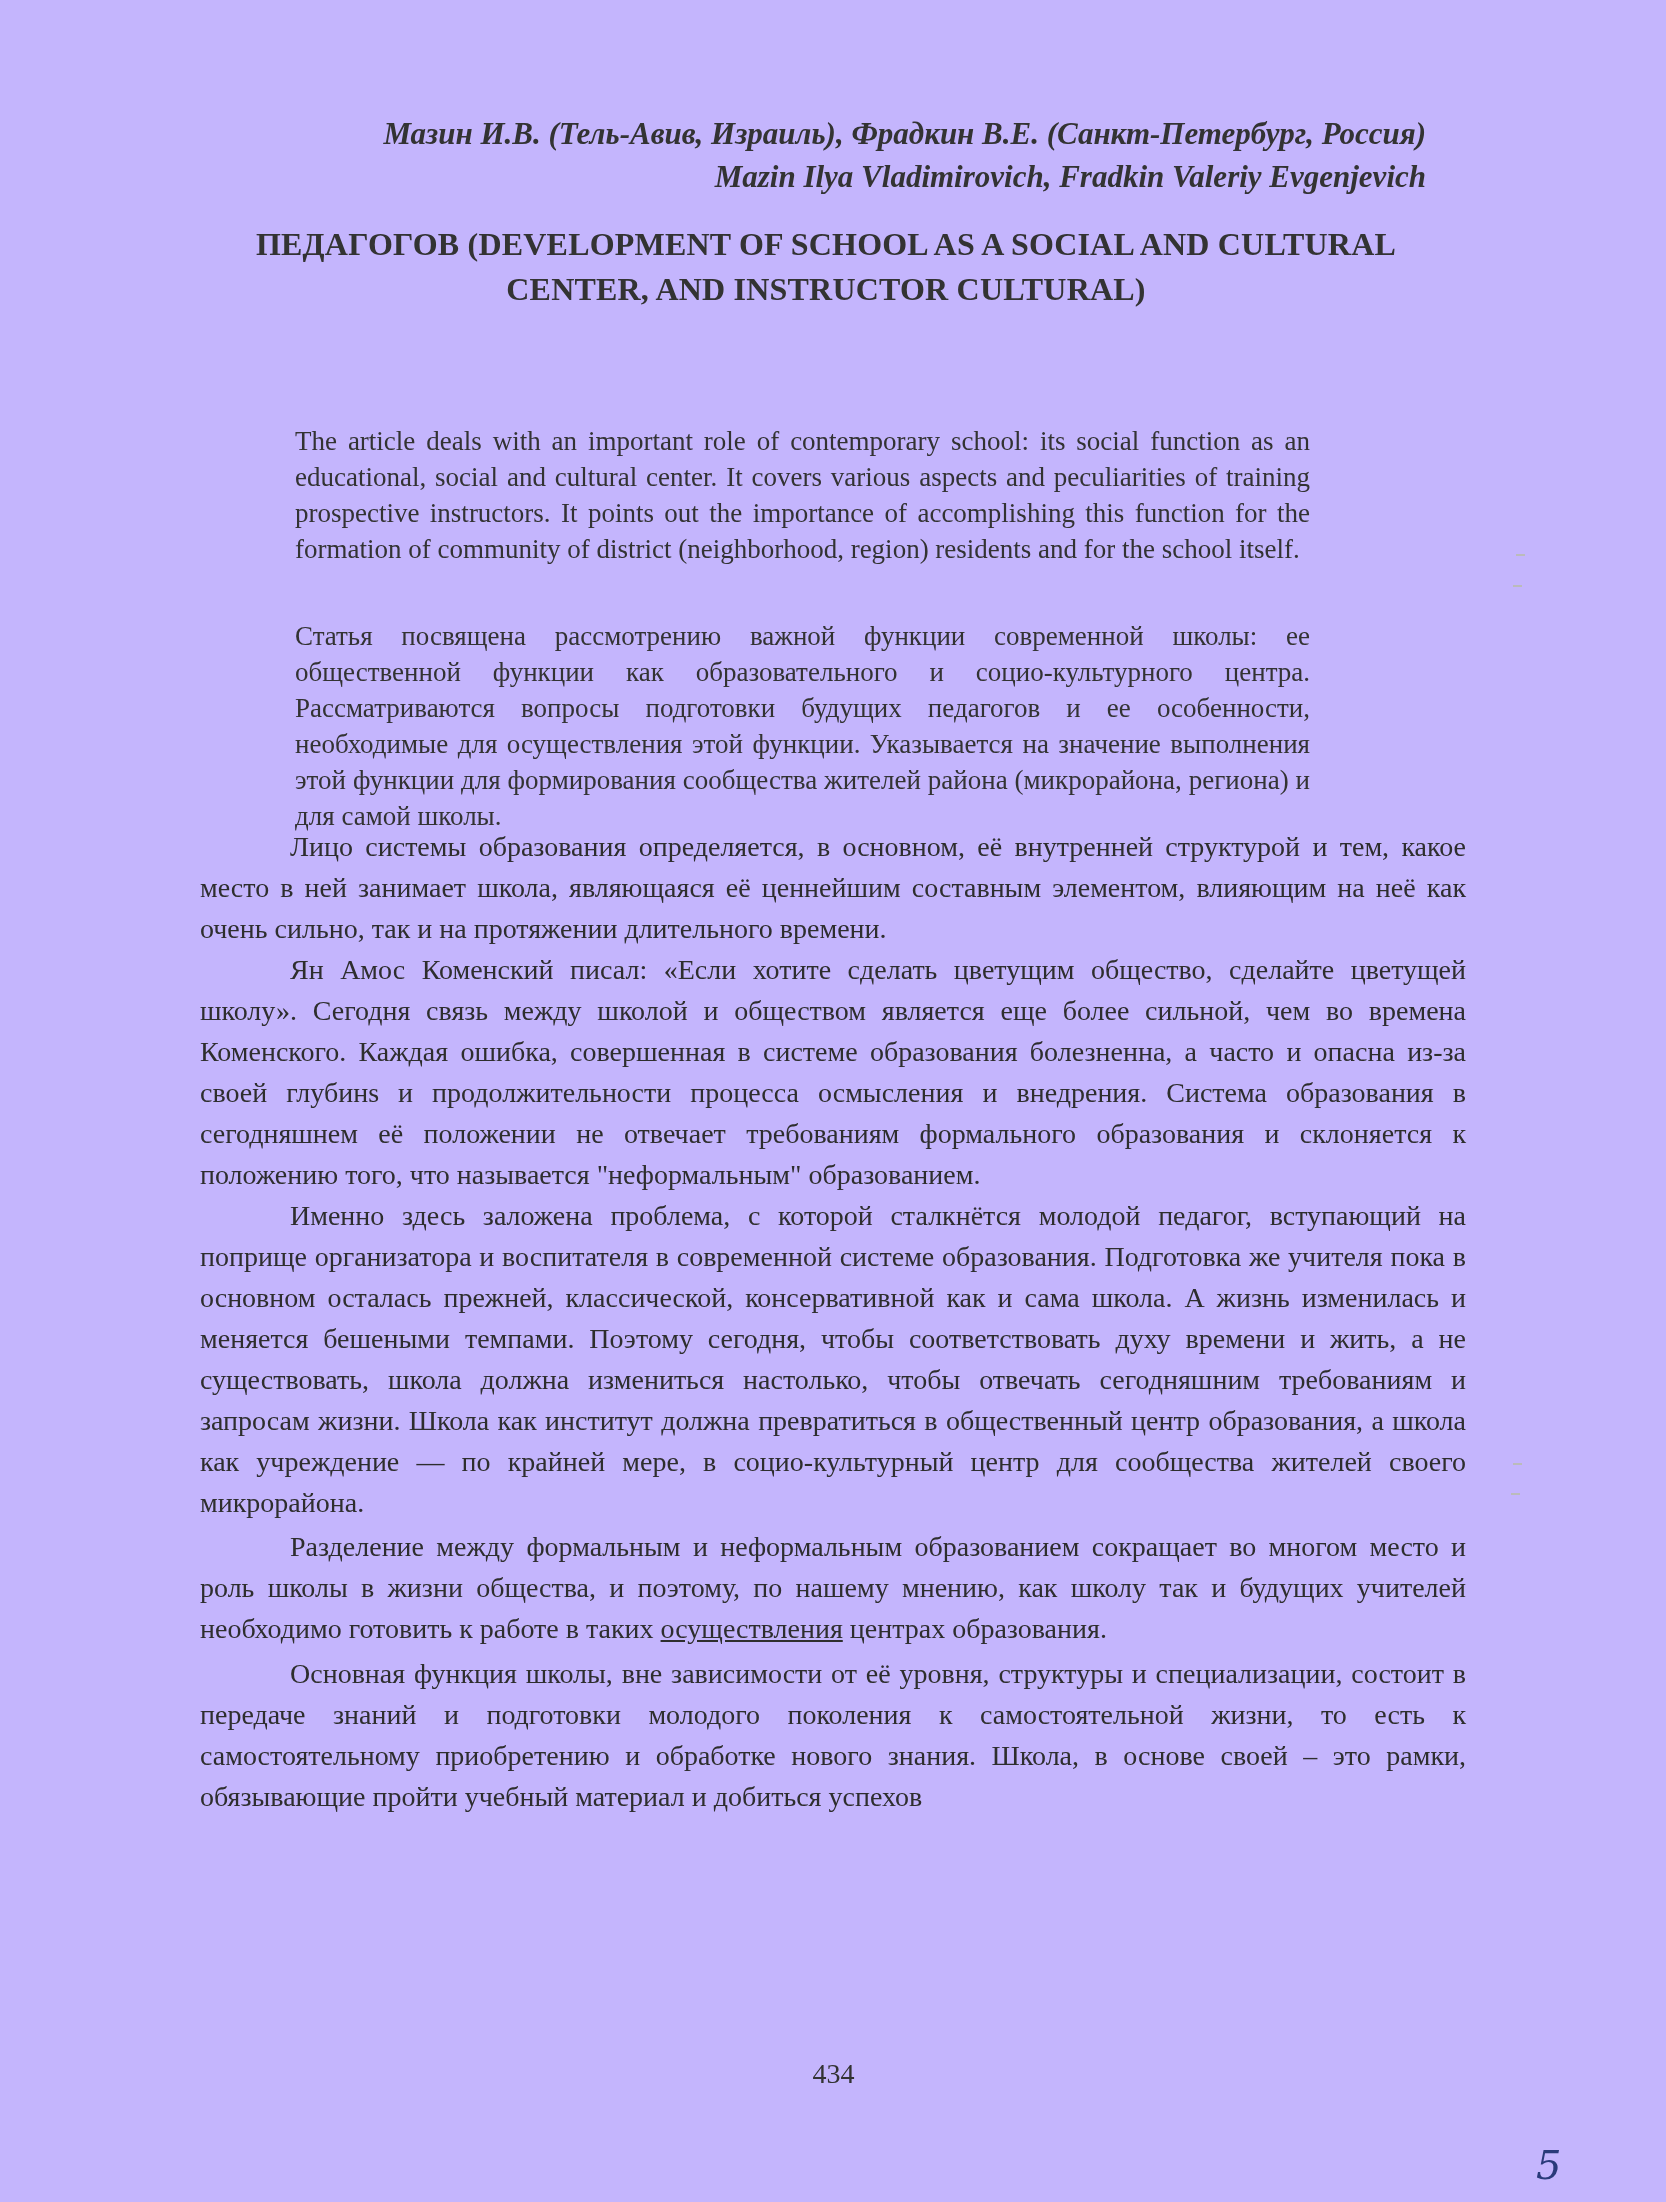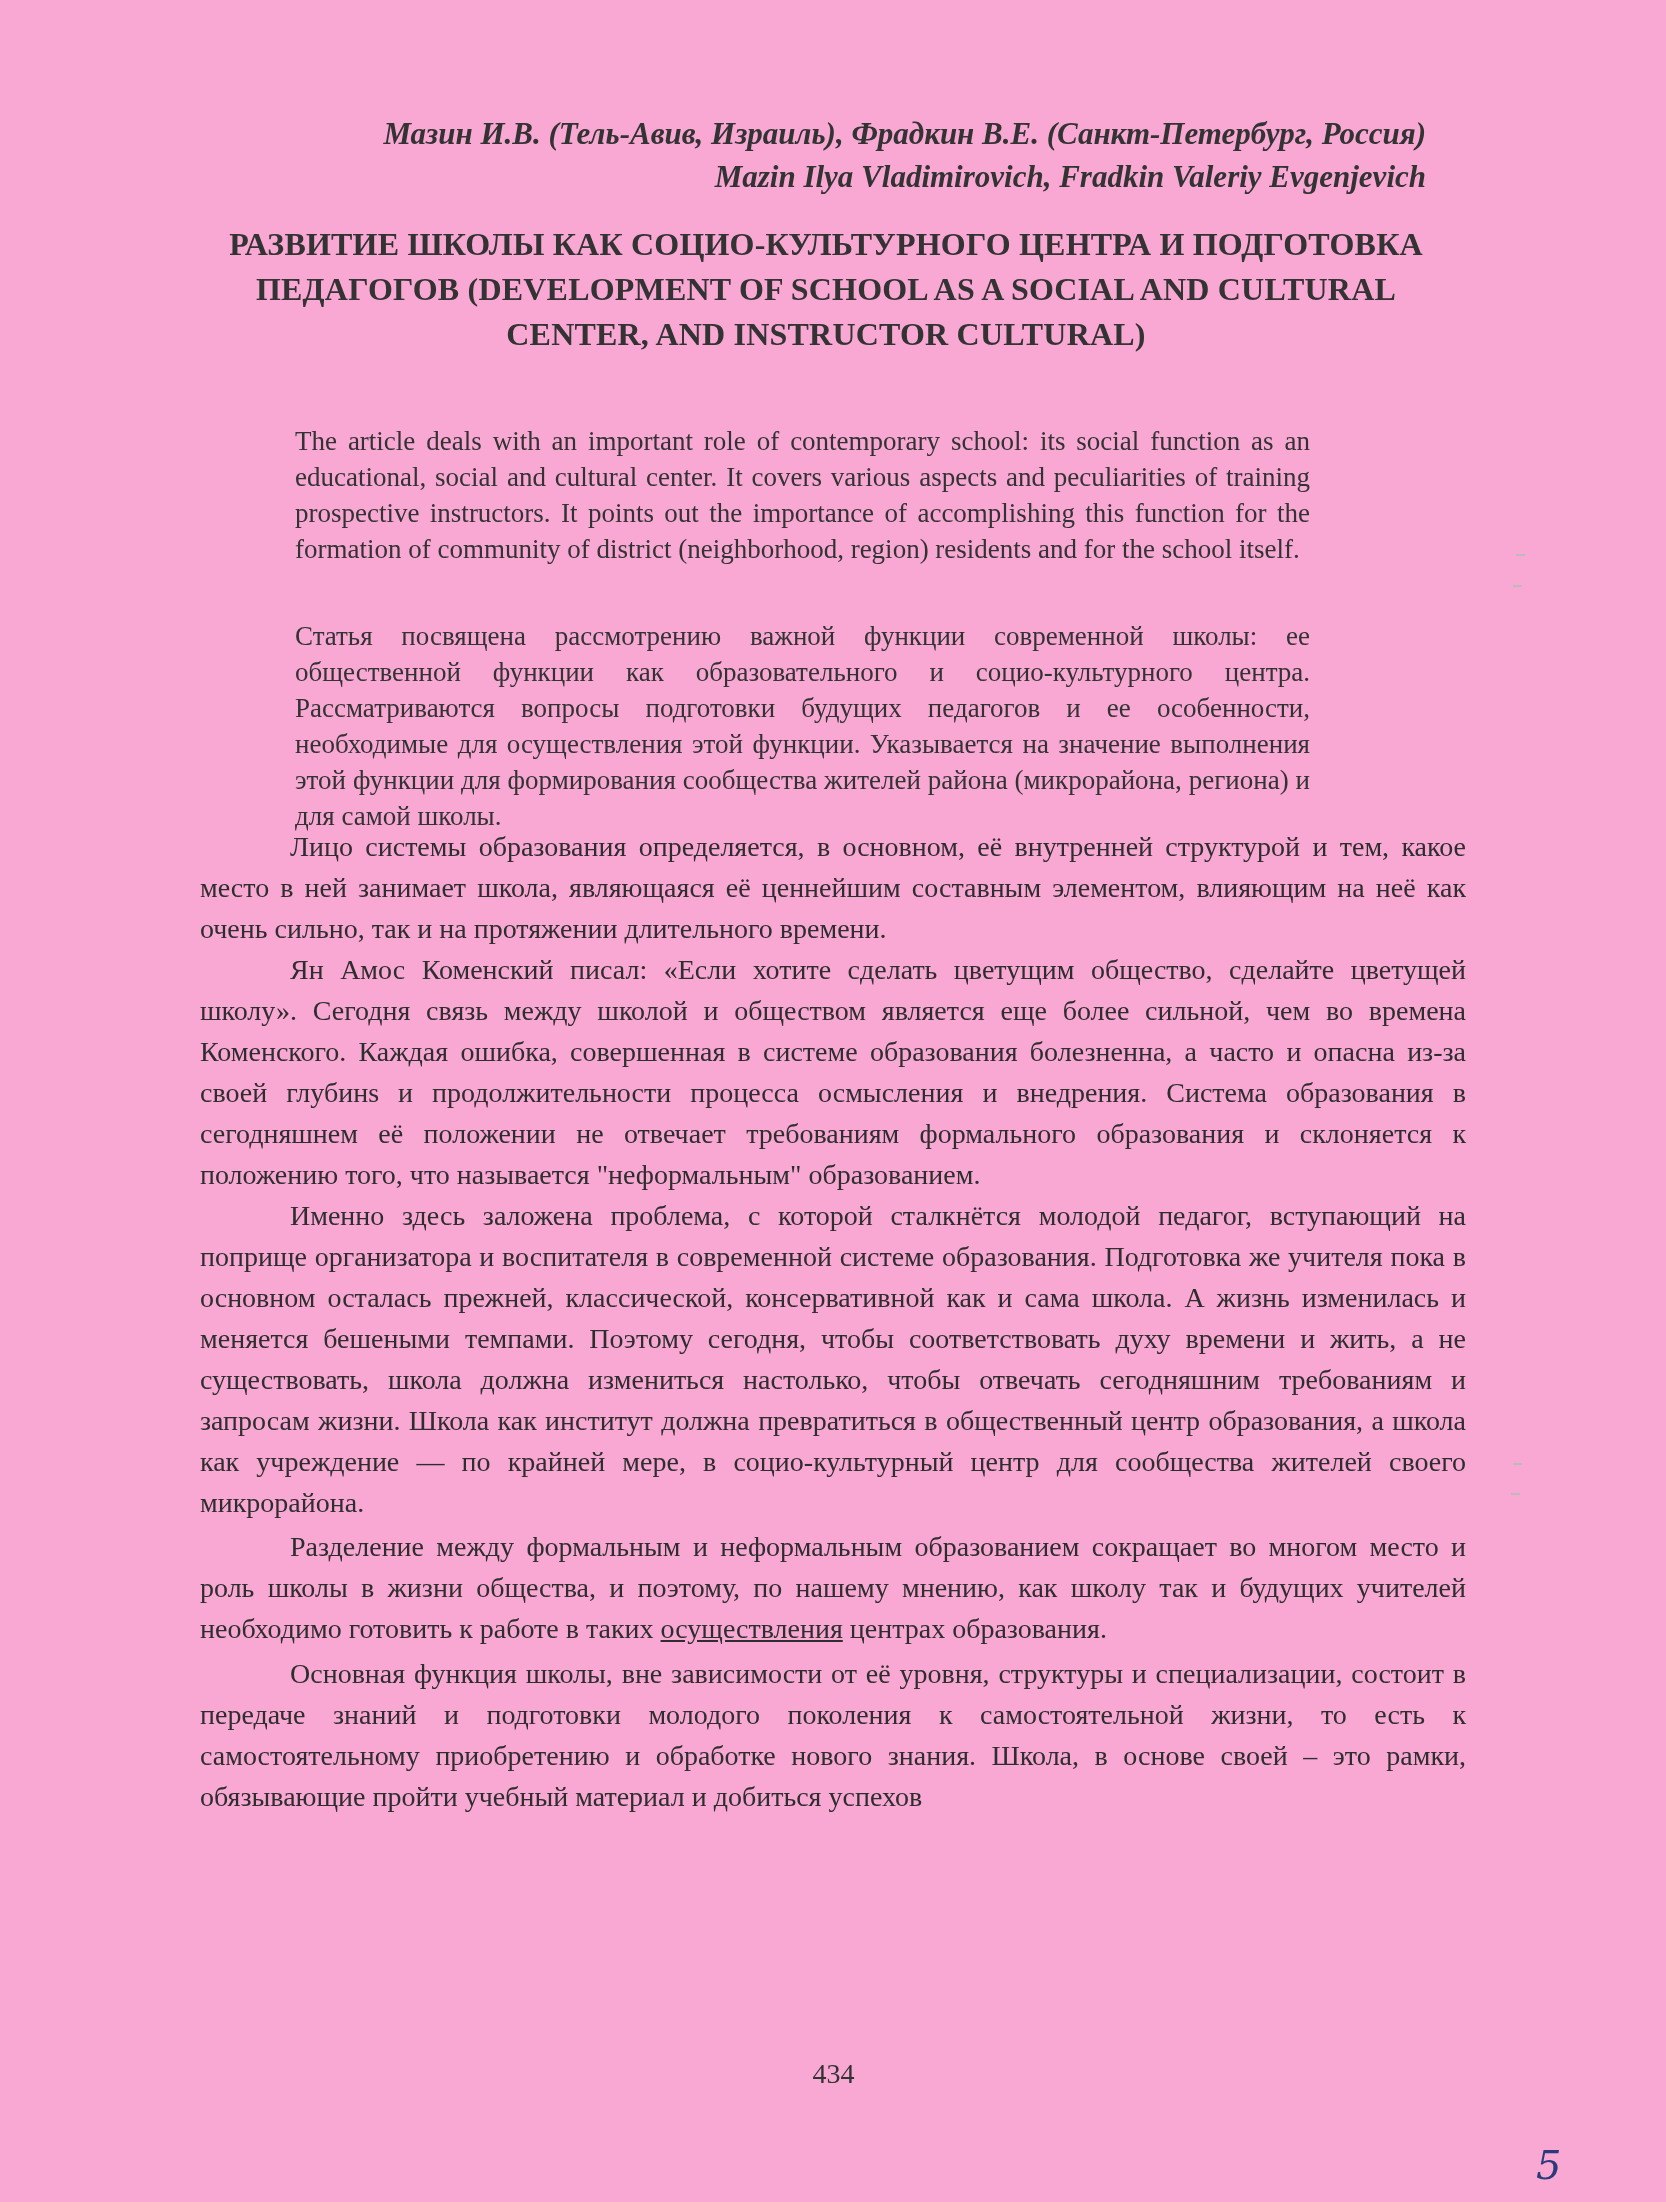--- a/index.html
+++ b/index.html
@@ -1,20 +1,20 @@
 <!DOCTYPE html>
 <html style="font-size:13.8px"><head>
   <meta charset="utf-8">
   <style>
     html, body { margin: 0; padding: 0; background: #ffffff; }
     body {
       width: 1667px; height: 2203px; position: relative; overflow: hidden;
       font-family: "Liberation Serif", "DejaVu Serif", serif; color: #2b2b2b;
     }
-    .page { position: absolute; left: 0; top: 0; width: 1667px; height: 2203px; background: #f9a8d4; }
+    .page { position: absolute; left: 0; top: 0; width: 1667px; height: 2203px; background: #c4b5fd; }
     .authors {
       position: absolute; right: 241px; top: 112px; text-align: right;
       font-style: italic; font-weight: bold; font-size: 31px; line-height: 43px; color: #333;
     }
     .authors div { white-space: nowrap; }
     .title {
       position: absolute; left: 198px; width: 1256px; top: 222px; text-align: center;
       font-weight: bold; font-size: 32px; line-height: 45px; color: #333; letter-spacing: 0.2px;
     }
     .abstract {
@@ -45,21 +45,20 @@
 <body>
 
 <div class="page">
 
   <div class="authors">
     <div>Мазин И.В. (Тель-Авив, Израиль), Фрадкин В.Е. (Санкт-Петербург, Россия)</div>
     <div>Mazin Ilya Vladimirovich, Fradkin Valeriy Evgenjevich</div>
   </div>
 
   <div class="title">
-    <div>РАЗВИТИЕ ШКОЛЫ КАК СОЦИО-КУЛЬТУРНОГО ЦЕНТРА И ПОДГОТОВКА</div>
     <div>ПЕДАГОГОВ (DEVELOPMENT OF SCHOOL AS A SOCIAL AND CULTURAL</div>
     <div>CENTER, AND INSTRUCTOR CULTURAL)</div>
   </div>
 
   <div class="abstract abstract-en">The article deals with an important role of contemporary school: its social function as an educational, social and cultural center. It covers various aspects and peculiarities of training prospective instructors. It points out the importance of accomplishing this function for the formation of community of district (neighborhood, region) residents and for the school itself.</div>
   <div class="abstract abstract-ru">Статья посвящена рассмотрению важной функции современной школы: ее общественной функции как образовательного и социо-культурного центра. Рассматриваются вопросы подготовки будущих педагогов и ее особенности, необходимые для осуществления этой функции. Указывается на значение выполнения этой функции для формирования сообщества жителей района (микрорайона, региона) и для самой школы.</div>
 
   <div class="body-text">
     <p>Лицо системы образования определяется, в основном, её внутренней структурой и тем, какое место в ней занимает школа, являющаяся её ценнейшим составным элементом, влияющим на неё как очень сильно, так и на протяжении длительного времени.</p>
     <p>Ян Амос Коменский писал: «Если хотите сделать цветущим общество, сделайте цветущей школу». Сегодня связь между школой и обществом является еще более сильной, чем во времена Коменского. Каждая ошибка, совершенная в системе образования болезненна, а часто и опасна из-за своей глубинs и продолжительности процесса осмысления и внедрения. Система образования в сегодняшнем её положении не отвечает требованиям формального образования и склоняется к положению того, что называется "неформальным" образованием.</p>

